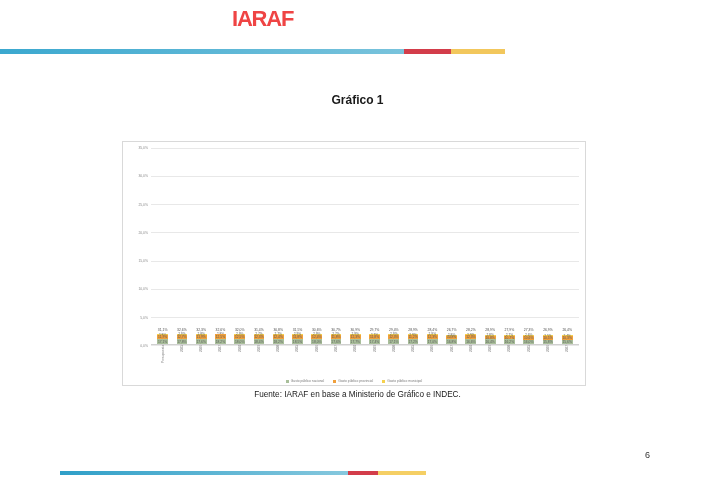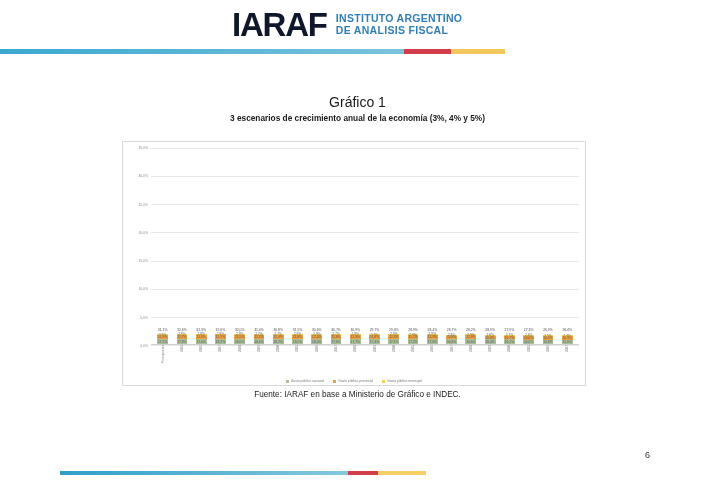--- a/index.html
+++ b/index.html
@@ -5,37 +5,37 @@
   html,body{margin:0;padding:0;}
   body{
     width:715px;height:502px;background:#ffffff;
     font-family:"Liberation Sans", sans-serif;
     color:#1a1a1a;position:relative;overflow:hidden;
   }
   
   .header{position:absolute;left:0;top:0;width:715px;height:58px;}
   .logo-wrap{position:absolute;left:232px;top:8px;display:flex;align-items:center;gap:9px;}
   .logo-mark{
-    font-size:33px;font-weight:bold;letter-spacing:-1.2px;
-    color:#0f172a;line-height:1;font-family:"Liberation Sans", sans-serif;
+    font-size:22px;font-weight:bold;letter-spacing:-1.2px;
+    color:#ef4444;line-height:1;font-family:"Liberation Sans", sans-serif;
     font-stretch:condensed;
   }
   .logo-text{line-height:1.08;}
   .logo-text div{
     font-size:10.5px;font-weight:bold;color:#2f7fb5;letter-spacing:.3px;
   }
   .rule-top{position:absolute;left:0;top:49px;height:5px;display:flex;width:505px;}
   .rule-top .seg-blue{flex:0 0 404px;background:linear-gradient(90deg,#3ba8cf 0%,#79c3dc 100%);}
   .rule-top .seg-red{flex:0 0 47px;background:#d6癒;}
   .rule-top .seg-red{background:#d33d4a;}
   .rule-top .seg-yellow{flex:0 0 54px;background:#f2c75c;}
 
   
   .titles{position:absolute;left:0;top:92px;width:715px;text-align:center;}
-  .titles .t1{font-size:14px;font-weight:normal;line-height:1.45;}
+  .titles .t1{font-size:12px;font-weight:bold;line-height:1.45;}
   .titles .t2{font-size:8.3px;font-weight:bold;line-height:1.45;}
   .titles .t3{font-size:8.3px;font-weight:bold;line-height:1.45;}
 
   
   .chart-box{
     position:absolute;left:122px;top:141px;width:464px;height:245px;
     border:1px solid #d9d9d9;background:#ffffff;box-sizing:border-box;
   }
   .plot{position:absolute;left:28px;top:6px;right:6px;bottom:40px;}
   .gridlines{position:absolute;inset:0;}
@@ -82,35 +82,30 @@
   .rule-bottom .seg-blue{flex:0 0 288px;background:linear-gradient(90deg,#2f9fc8 0%,#86c8de 100%);}
   .rule-bottom .seg-red{flex:0 0 30px;background:#d33d4a;}
   .rule-bottom .seg-yellow{flex:0 0 48px;background:#f5cf64;}
 </style>
 </head>
 <body>
 
 <div class="header">
   <div class="logo-wrap">
     <div class="logo-mark">IARAF</div>
-    <div class="logo-text">
-      <div>INSTITUTO ARGENTINO</div>
-      <div>DE ANALISIS FISCAL</div>
-    </div>
   </div>
   <div class="rule-top">
     <div class="seg-blue"></div>
     <div class="seg-red"></div>
     <div class="seg-yellow"></div>
   </div>
 </div>
 
 <div class="titles">
   <div class="t1">Gráfico 1</div>
-  <div class="t3">3 escenarios de crecimiento anual de la economía (3%, 4% y 5%)</div>
 </div>
 
 <div class="chart-box">
   <div class="plot">
     <div class="gridlines" id="gridlines">
         <div class="gridline" style="top: 100%;">
           <div class="ytick" style="top: 100%;">0,0%</div>
         </div>
         <div class="gridline" style="top: 85.7143%;">
           <div class="ytick" style="top: 85.7143%;">5,0%</div>

